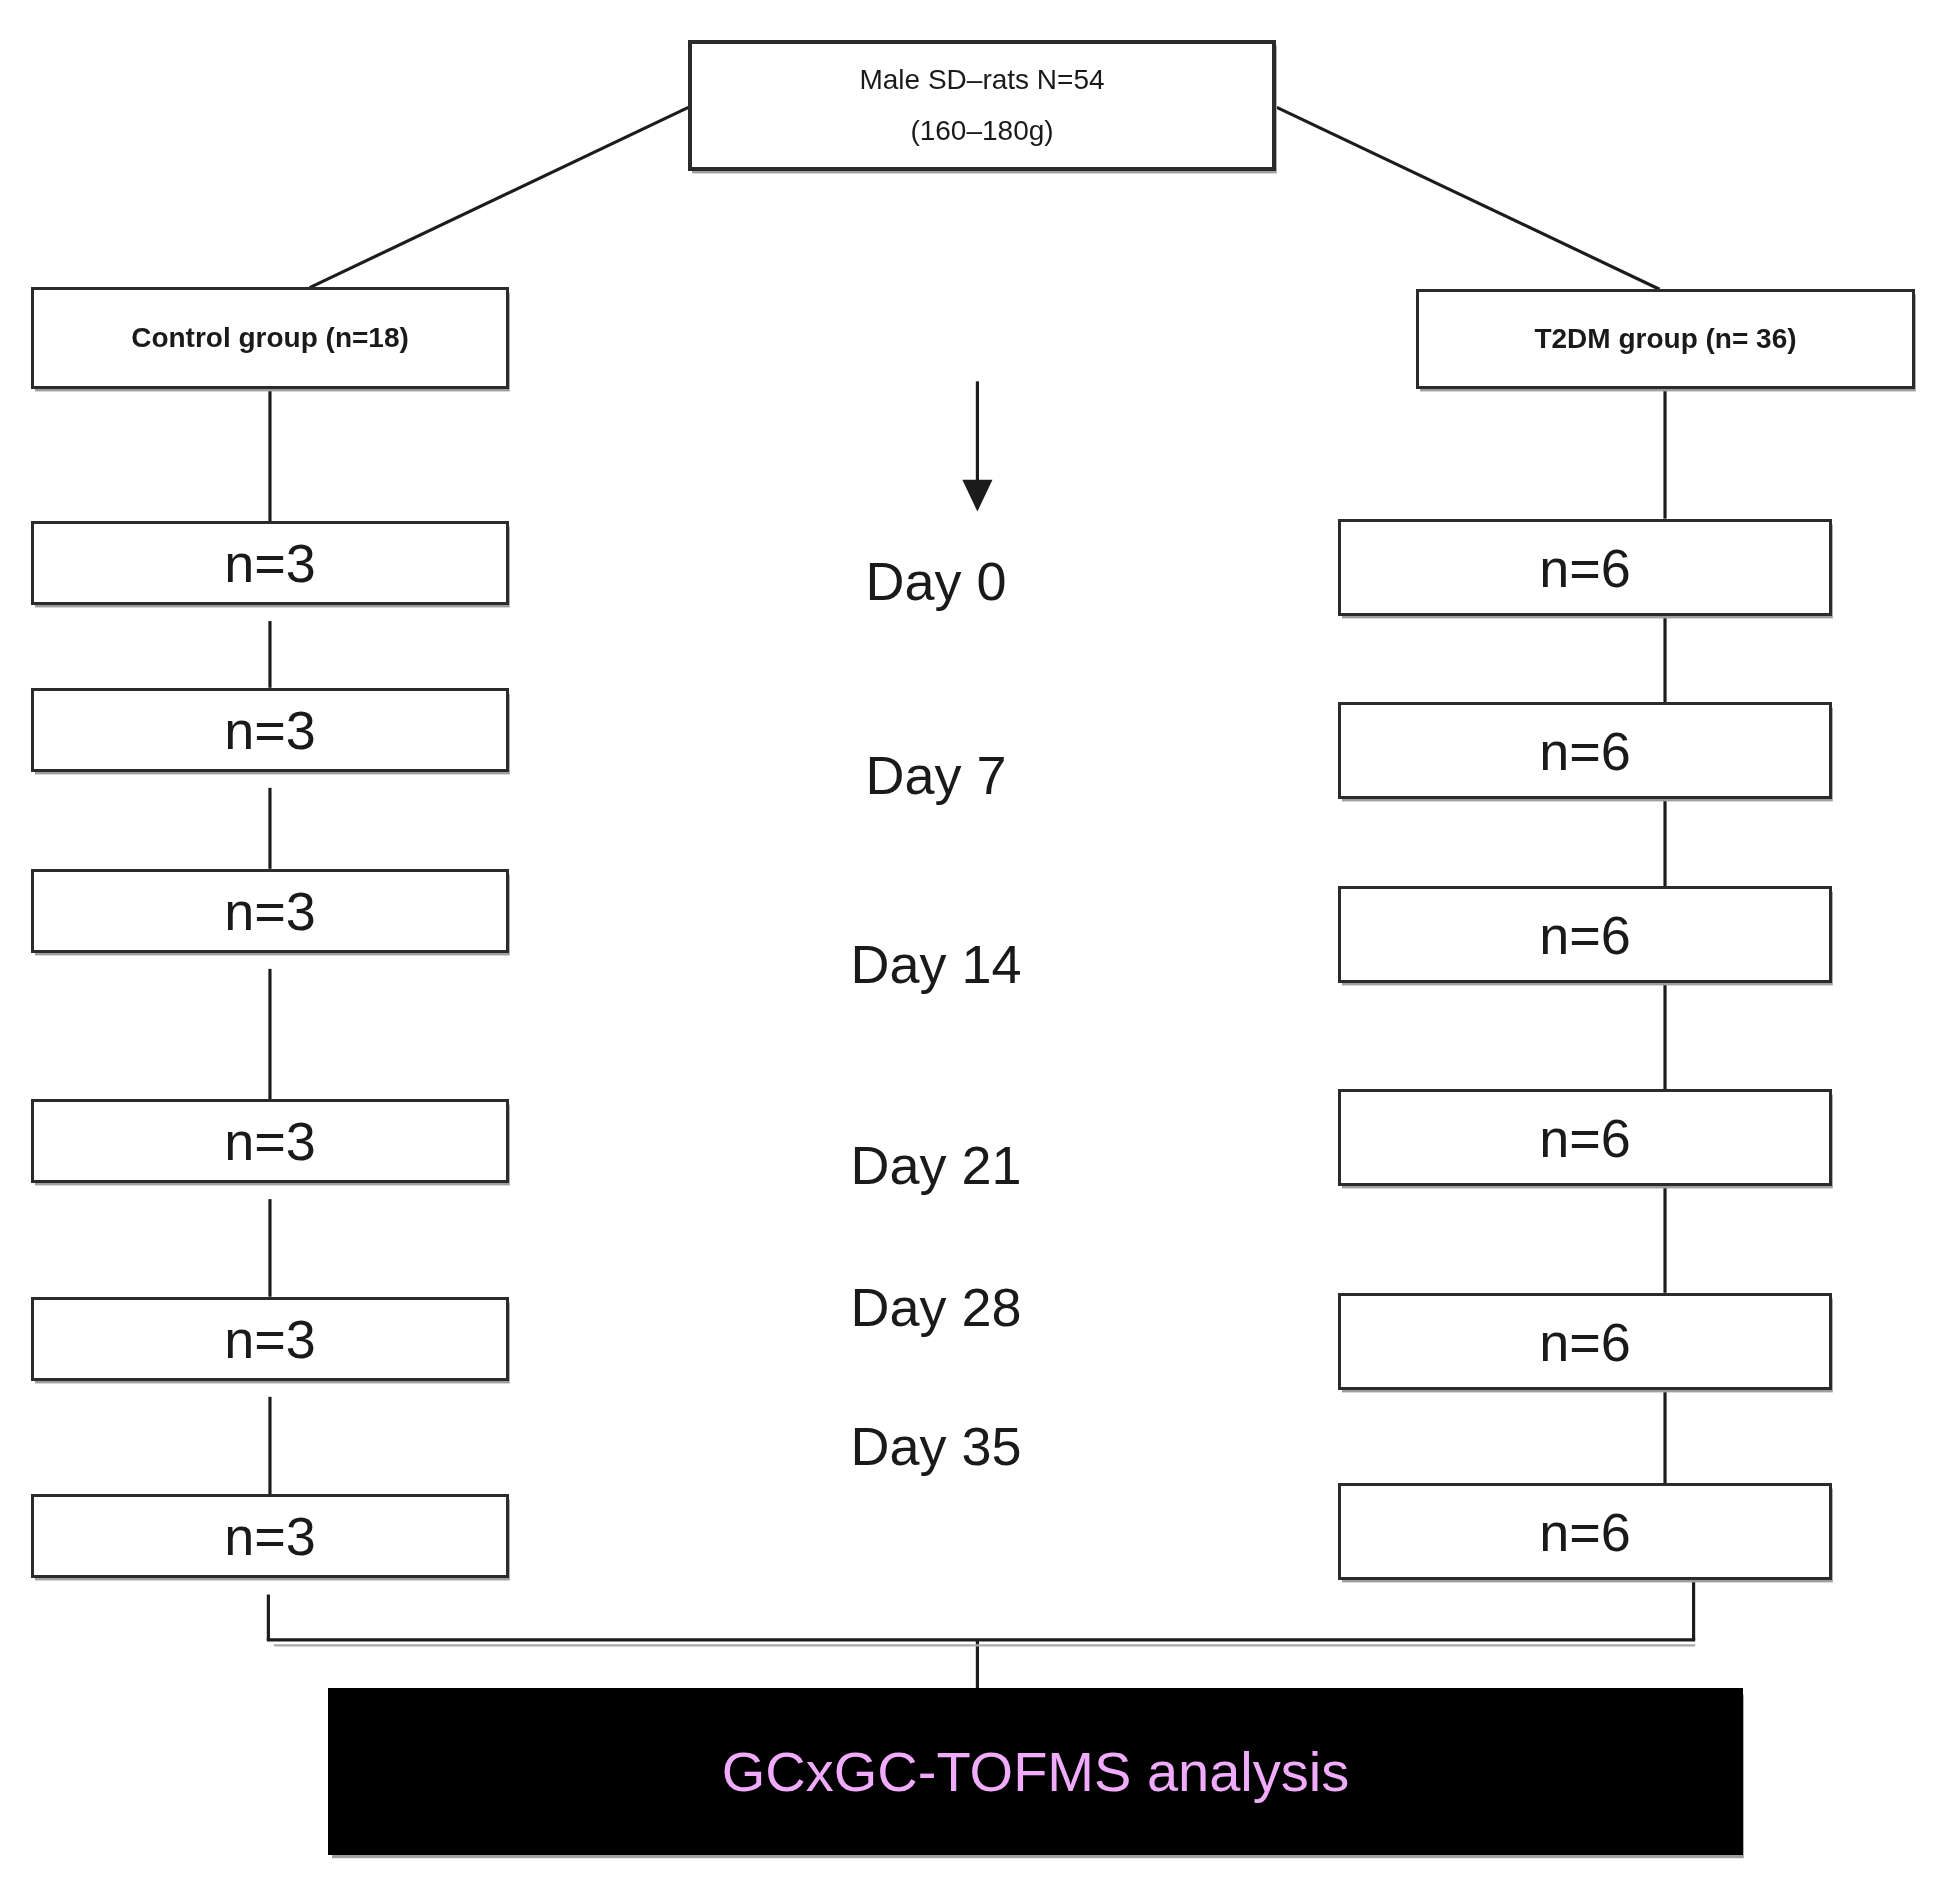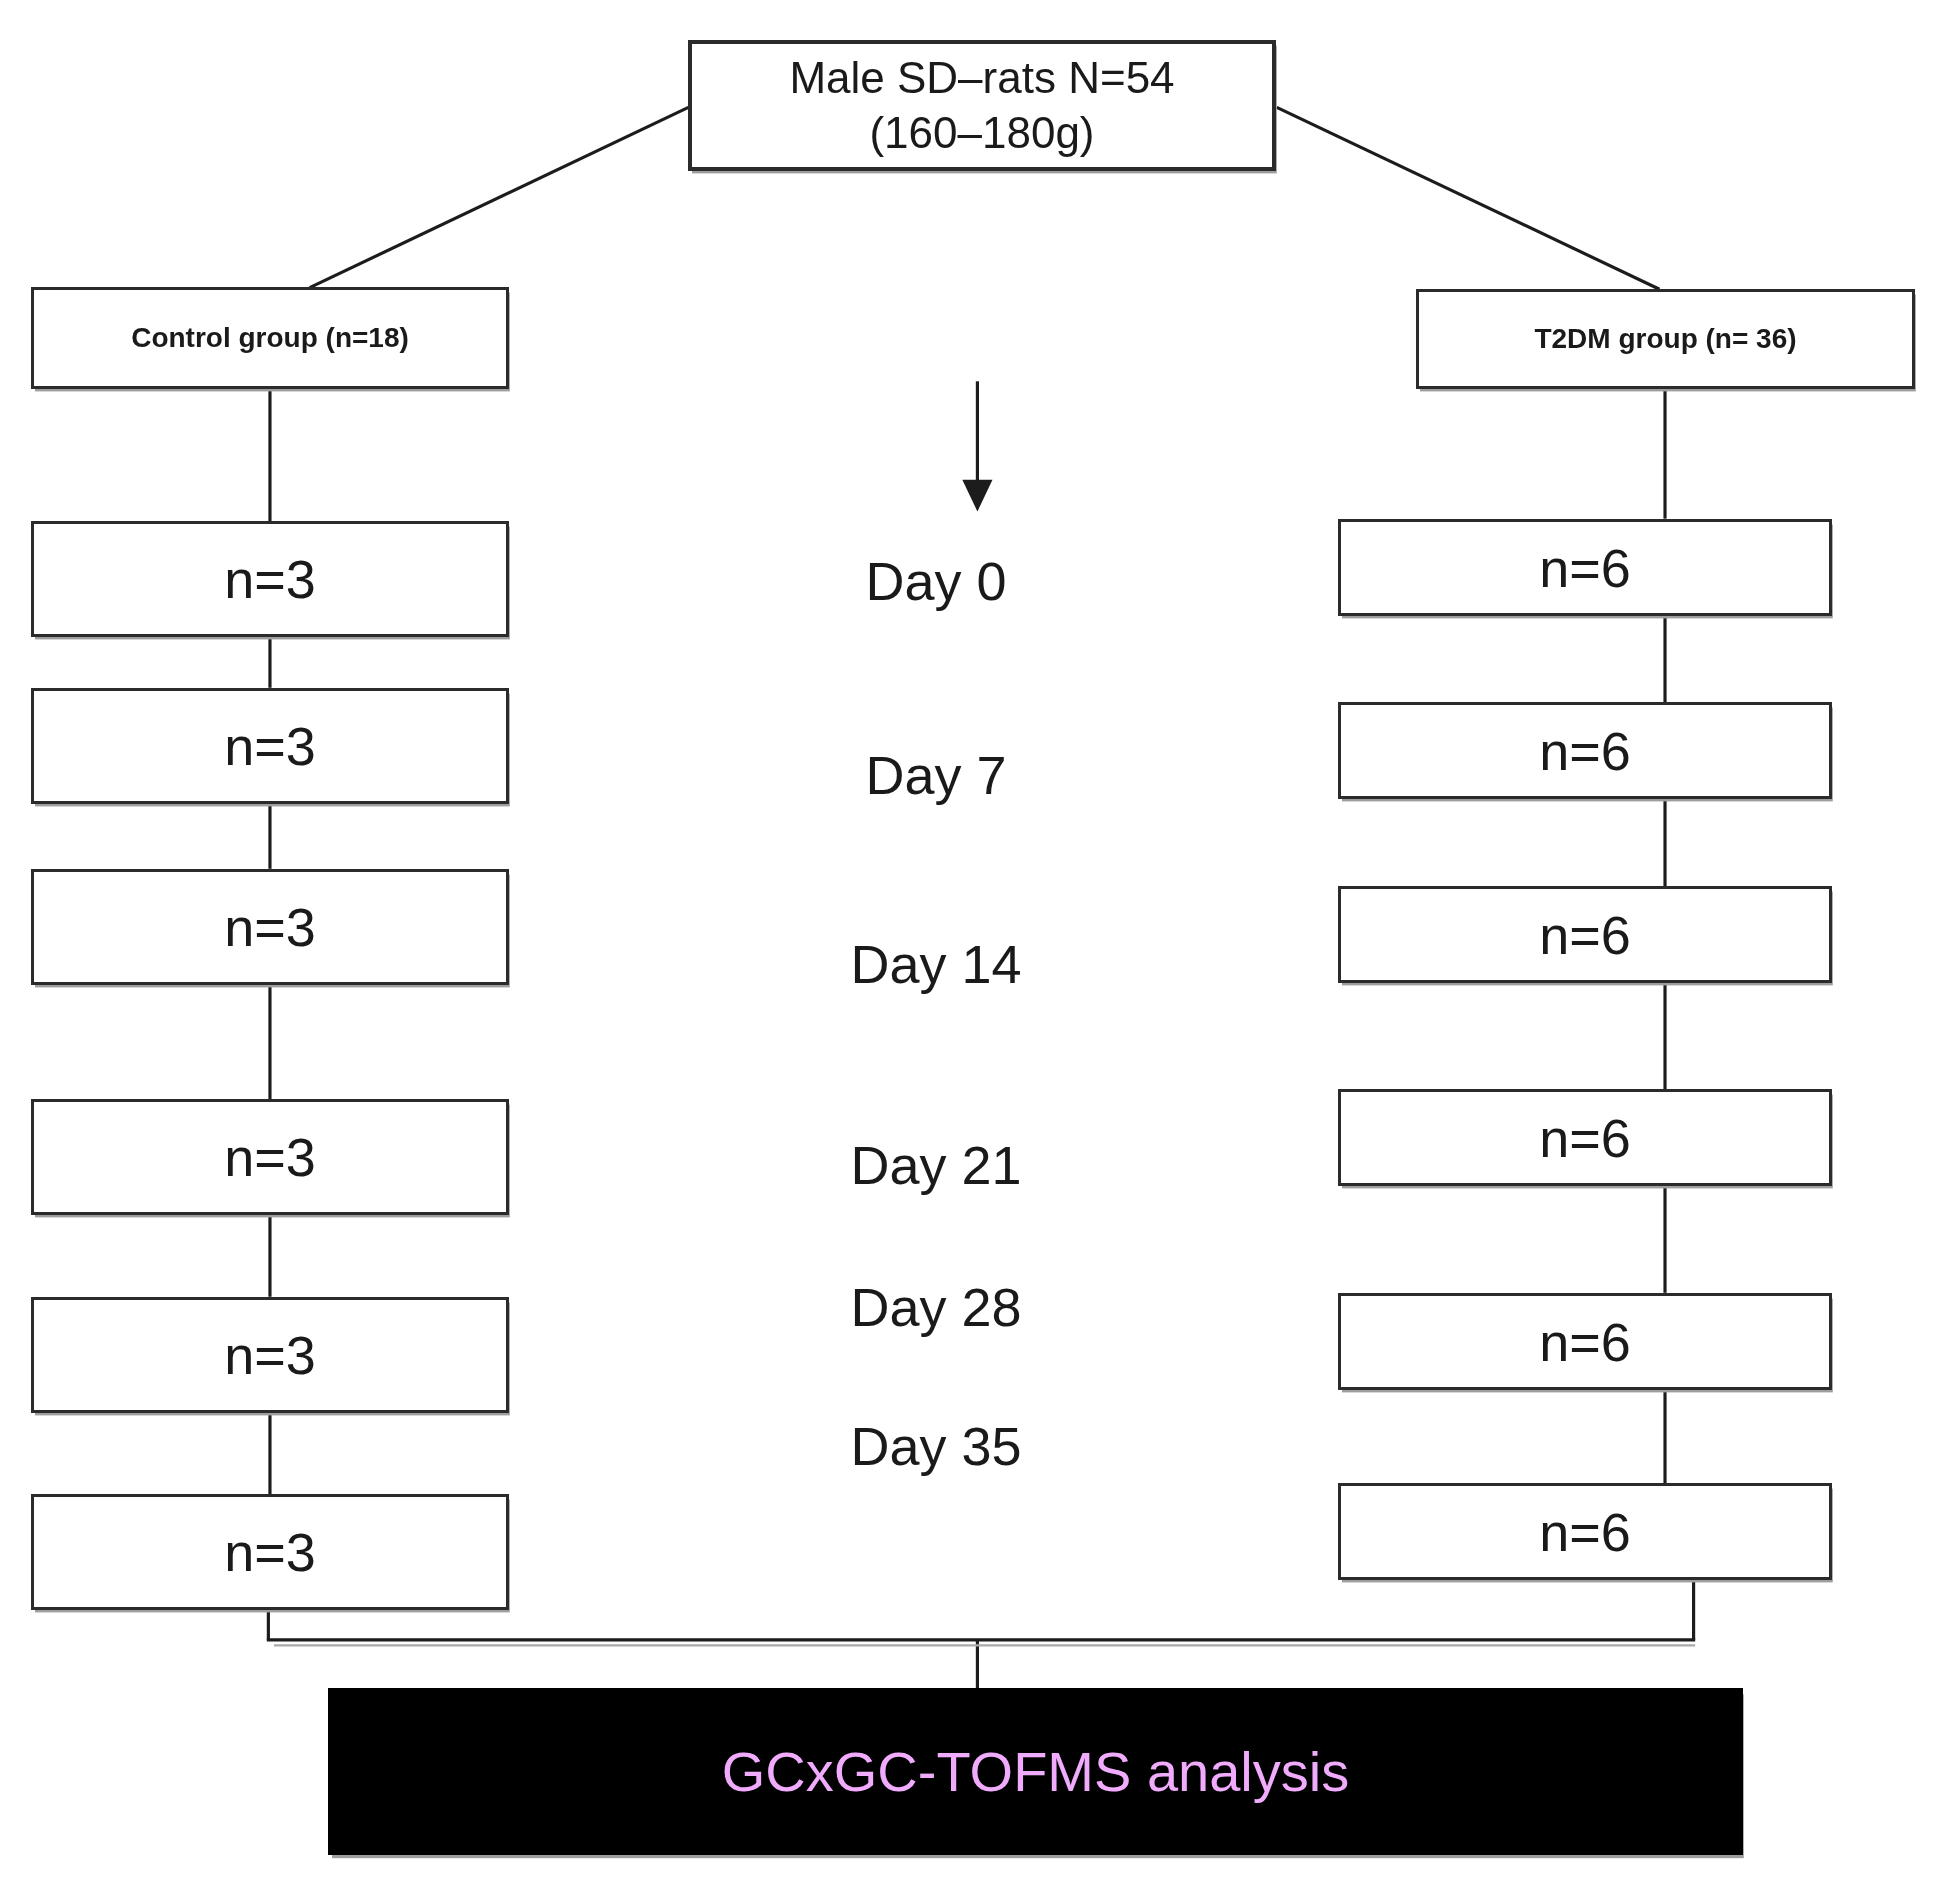--- a/index.html
+++ b/index.html
@@ -34,35 +34,35 @@
     text-align:center;
     z-index:2;
     box-shadow:2.4px 4px 0 -1.6px #9e9e9e;
   }
   .title-box{
     left:688px; top:40px;
     width:588px; height:131px;
     border-width:4px;
     flex-direction:column;
     justify-content:space-evenly;
-    font-size:44px;
+    font-size:28px;
     line-height:1.0;
   }
   .header{
     font-weight:bold;
     font-size:28px;
   }
   .header-left{ left:31px;   top:287px; width:478px; height:102px; }
   .header-mid{  left:741px;  top:291px; width:476px; height:91px; }
   .header-right{left:1416px; top:289px; width:499px; height:100px; }
 
   .nbox{
     left:31px;
     width:478px;
-    height:116px;
+    height:84px;
     font-size:54px;
   }
   .nbox.right{
     left:1338px;
     width:494px;
     height:97px;
   }
   .l1{top:521px;}  .l2{top:688px;}  .l3{top:869px;}
   .l4{top:1099px;} .l5{top:1297px;} .l6{top:1494px;}
   .r1{top:519px;}  .r2{top:702px;}  .r3{top:886px;}

